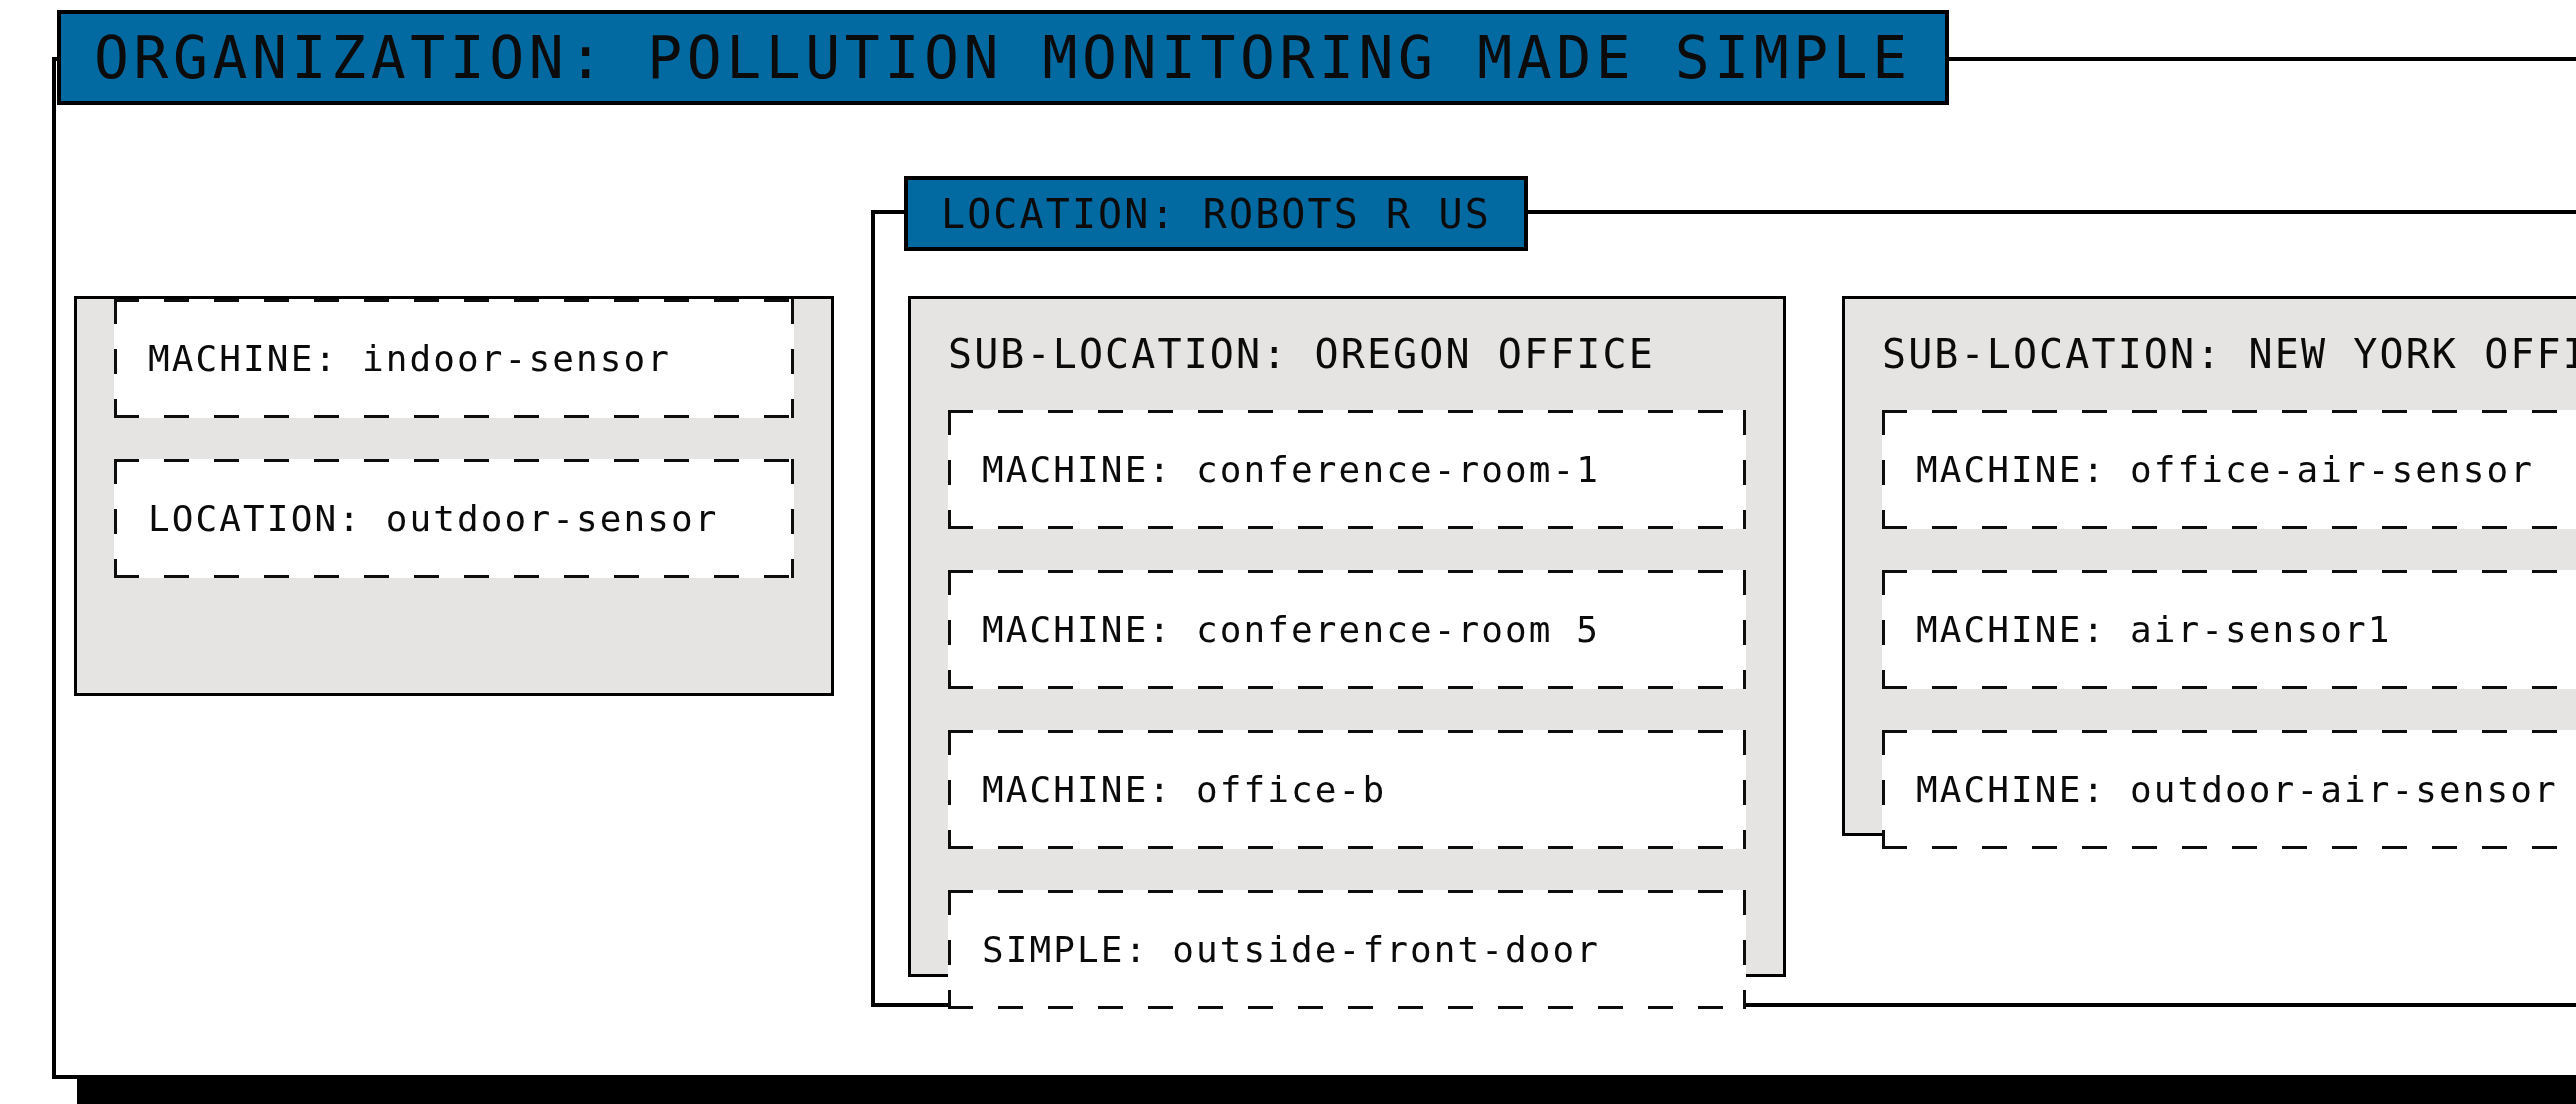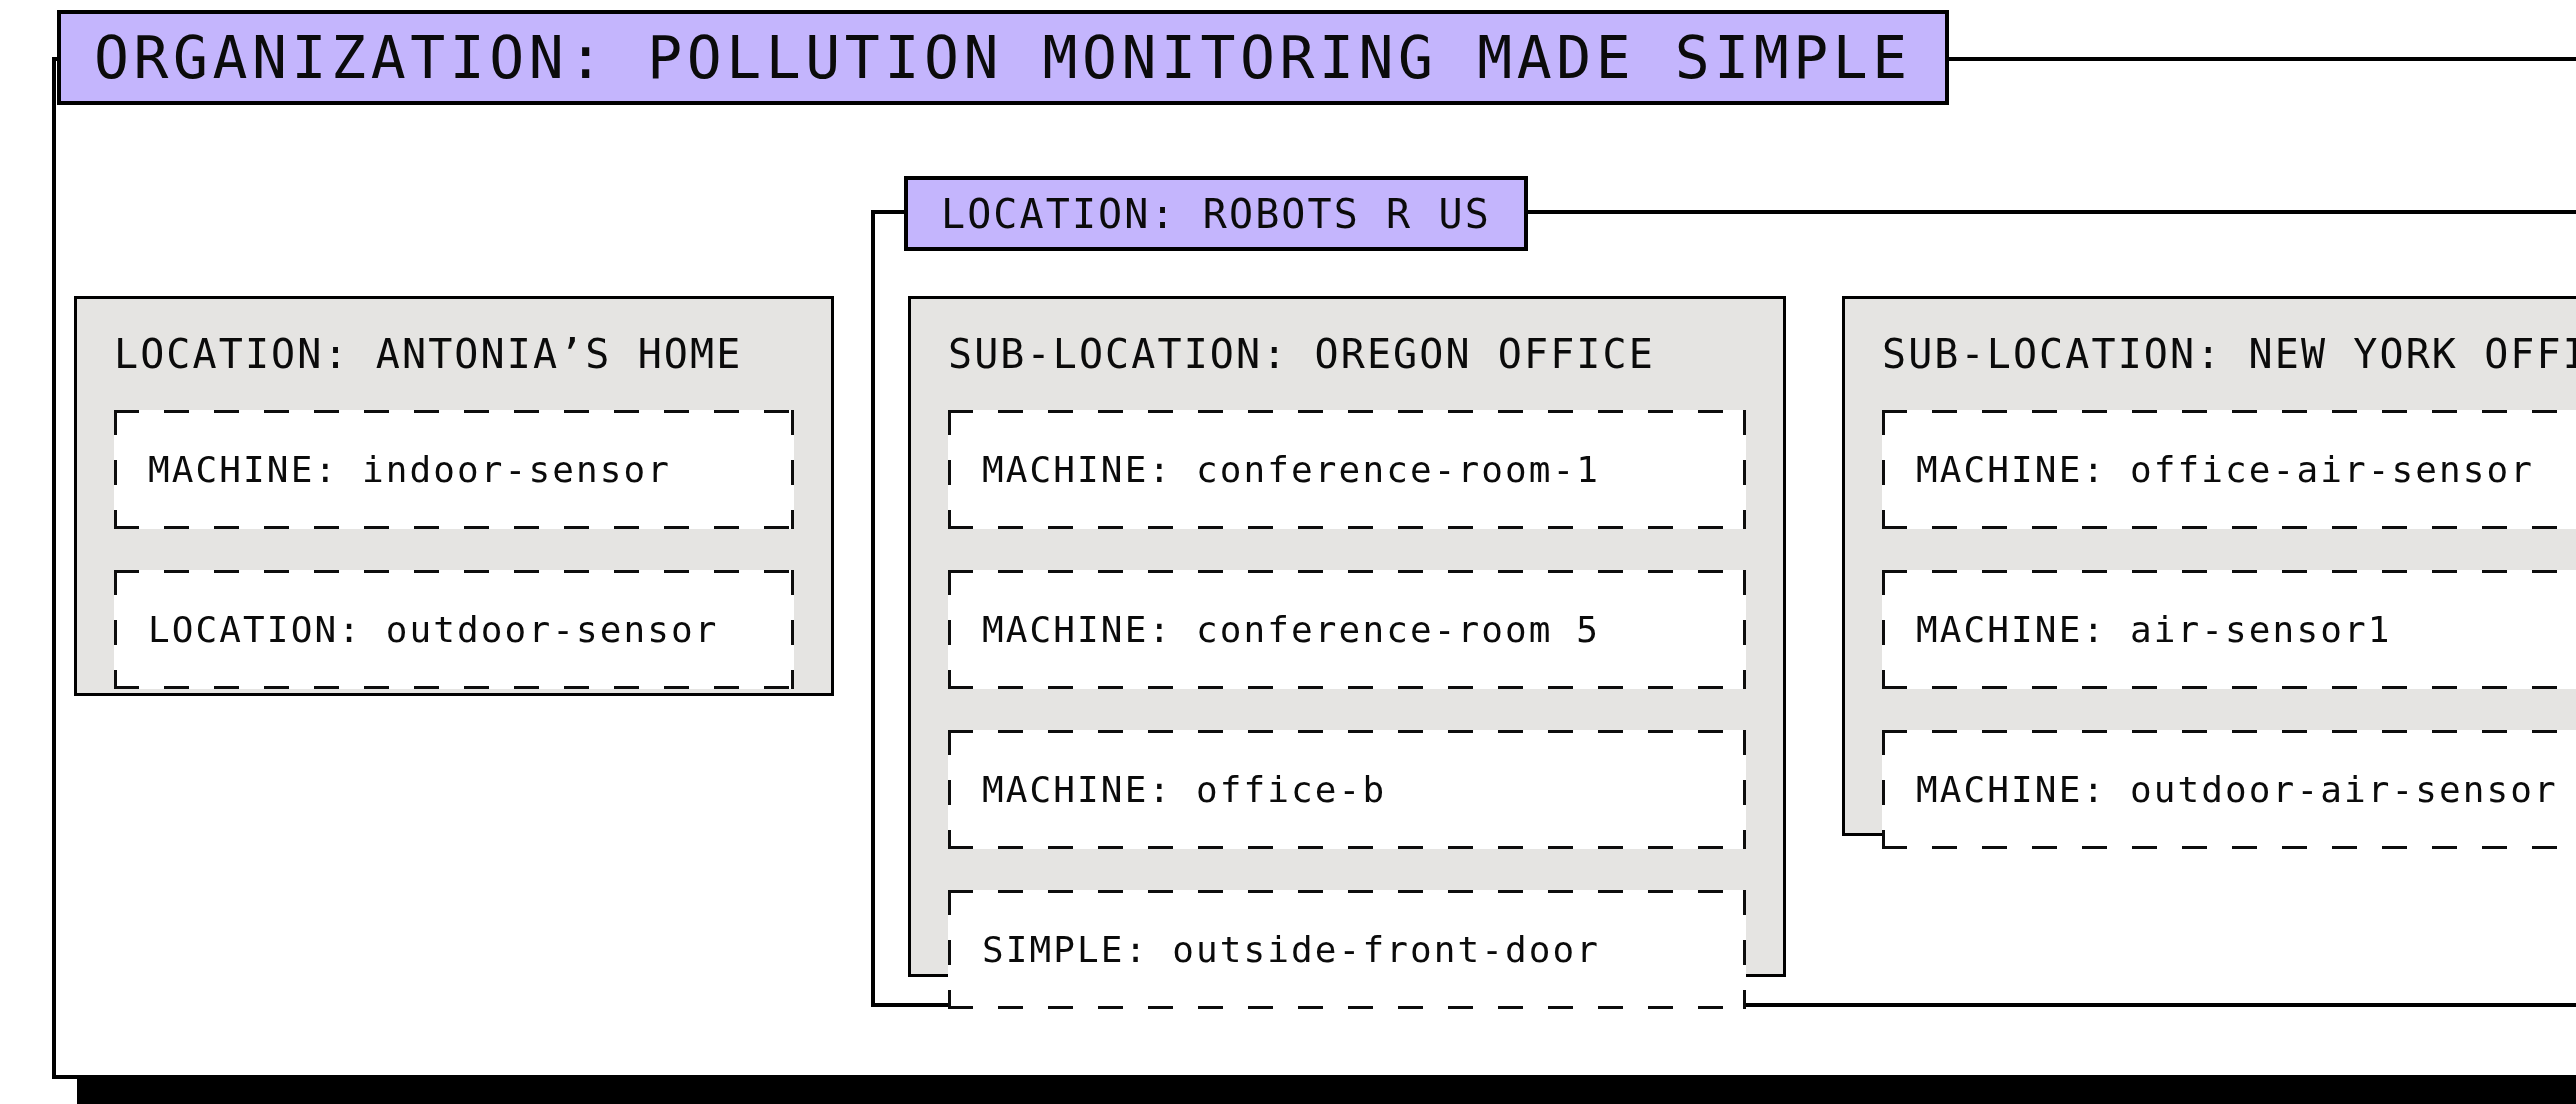--- a/index.html
+++ b/index.html
@@ -23,21 +23,21 @@
     left: 52px; top: 57px;
     width: 2775px; height: 1022px;
     background: #ffffff;
     border: 4.1px solid #000000;
     box-shadow: 25px 26px 0 #000000;
   }
 
   
   .legend-box {
     position: absolute;
-    background: #c4b5fd;
+    background: #0369a1;
     border: 4.1px solid #000000;
     display: flex;
     align-items: center;
     white-space: nowrap;
     z-index: 5;
   }
   .org-title {
     left: 57px; top: 10.3px;
     height: 95px;
     padding: 0 33px;
@@ -105,21 +105,20 @@
 </head>
 <body>
 
 <div class="org-box"></div>
 
 <div class="legend-box org-title">
   <span>ORGANIZATION: POLLUTION MONITORING MADE SIMPLE</span>
 </div>
 
 <div class="zone zone-antonia">
-  <div class="zone-label">LOCATION: ANTONIA’S HOME</div>
   <div class="machine">MACHINE: indoor-sensor</div>
   <div class="machine">LOCATION: outdoor-sensor</div>
 </div>
 
 <div class="loc-container">
 
   <div class="zone zone-oregon">
     <div class="zone-label">SUB-LOCATION: OREGON OFFICE</div>
     <div class="machine">MACHINE: conference-room-1</div>
     <div class="machine">MACHINE: conference-room 5</div>

